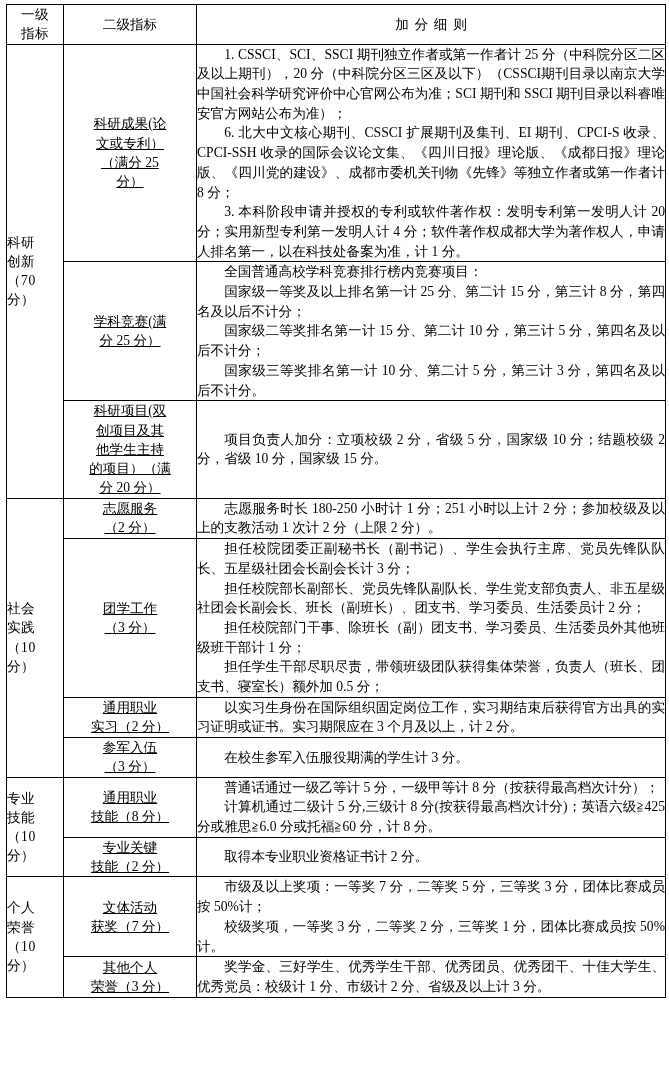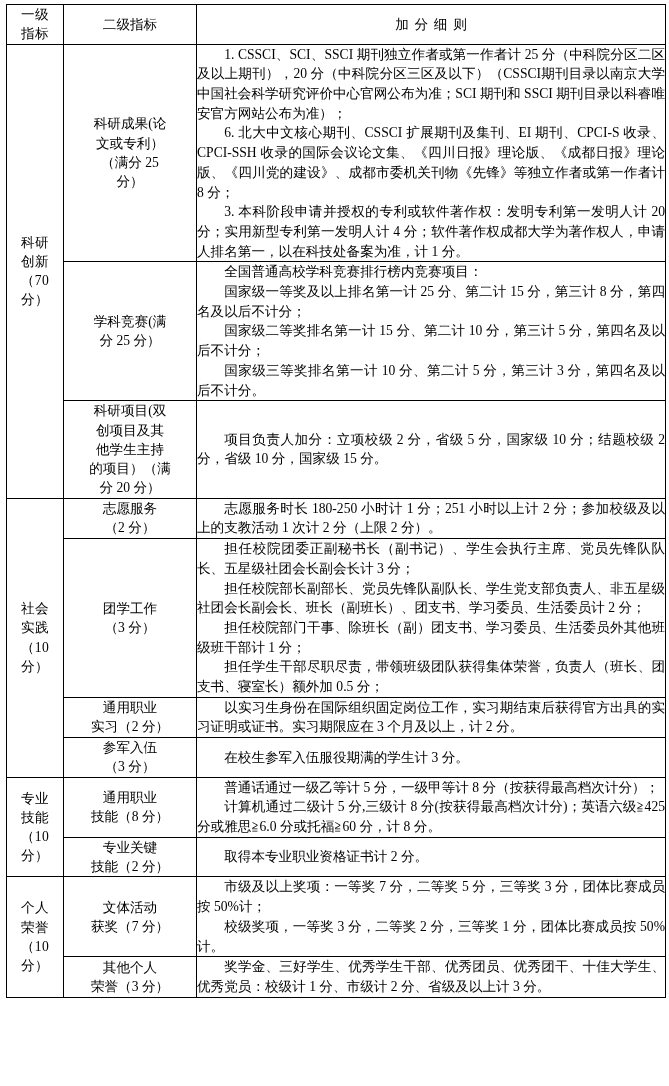--- a/index.html
+++ b/index.html
@@ -30,31 +30,31 @@
     vertical-align: middle;
     font-size: 13.6px;
     line-height: 1.42;
   }
   
   col.c1 { width: 57px; }
   col.c2 { width: 133px; }
   col.c3 { width: 469px; }
 
   .cat {
-    text-align: center;
     font-size: 14px;
     line-height: 1.62;
     padding: 2px 3px;
     letter-spacing: 0.5px;
   }
   .sub {
     text-align: center;
     font-size: 13.6px;
     line-height: 1.55;
     padding: 3px 4px;
+    text-decoration: underline;
   }
   .detail {
     padding: 2px 6px 3px 6px;
     text-align: justify;
     text-justify: inter-ideograph;
   }
   .detail p {
     margin: 0;
     text-indent: 2em;
     line-height: 1.45;

